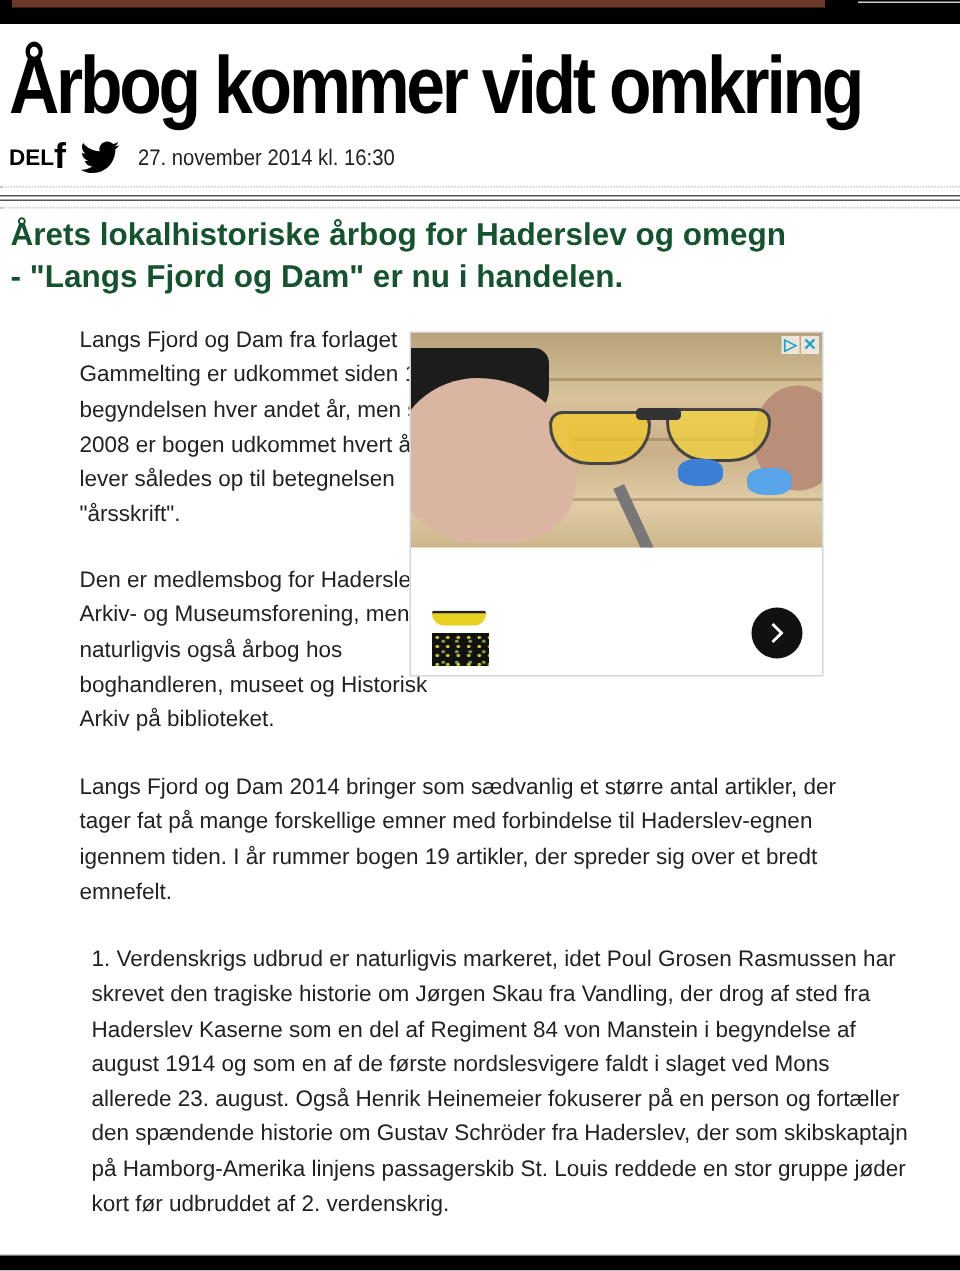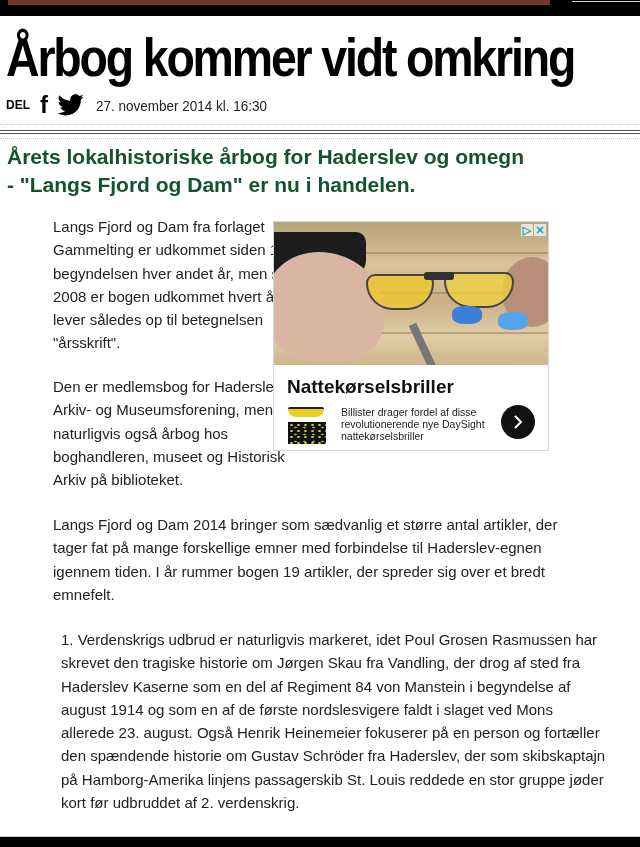--- a/index.html
+++ b/index.html
@@ -12,21 +12,21 @@
 
   .headline {
     position: absolute; left: 6px; top: 26px;
     font-family: "Liberation Sans", sans-serif; font-weight: bold;
     font-size: 54px; letter-spacing: -2.5px; line-height: 62px;
     transform: scaleX(0.86); transform-origin: left top;
     color: #000; white-space: nowrap;
   }
 
   .share-row { position: absolute; left: 6px; top: 92px; height: 26px; display: flex; align-items: center; }
-  .del-label { font-weight: bold; font-size: 12px; color: #000; margin-right: 10px; }
+  .del-label { font-weight: bold; font-size: 15px; color: #000; }
   .fb-icon { font-weight: bold; font-size: 24px; color: #000; margin-right: 10px; font-family: "Liberation Sans", sans-serif; line-height: 24px; }
   .tw-icon { width: 26px; height: 22px; margin-right: 12px; }
   .dateline { font-size: 15px; color: #222; transform: scaleX(0.9); transform-origin: left center; }
 
   .sep { position: absolute; left: 0; width: 640px; }
   .sep.a { top: 124px; height: 1px; border-top: 1px dotted #c8c8c8; }
   .sep.b { top: 130px; height: 1px; background: #555; }
   .sep.c { top: 133px; height: 1px; background: #555; }
   .sep.d { top: 138px; height: 1px; border-top: 1px dotted #c8c8c8; }
 
@@ -112,26 +112,24 @@
     <div class="lens-l"></div>
     <div class="lens-r"></div>
     <div class="bridge"></div>
     <div class="blue1"></div>
     <div class="blue2"></div>
     <div class="ad-choices">
       <span>▷</span>
       <span>✕</span>
     </div>
   </div>
-  <div class="ad-title">Nattekørselsbriller</div>
   <div class="ad-thumb">
     <div class="glasses"></div>
     <div class="night"></div>
   </div>
-  <div class="ad-desc">Billister drager fordel af disse revolutionerende nye DaySight nattekørselsbriller</div>
   <div class="ad-cta">
     <svg viewBox="0 0 14 14">
       <path d="M4 1 L10 7 L4 13" stroke="#fff" stroke-width="2" fill="none"></path>
     </svg>
   </div>
 </div>
 
 <p class="para p3">Langs Fjord og Dam 2014 bringer som sædvanlig et større antal artikler, der tager fat på mange forskellige emner med forbindelse til Haderslev-egnen igennem tiden. I år rummer bogen 19 artikler, der spreder sig over et bredt emnefelt.</p>
 <p class="para p4">1. Verdenskrigs udbrud er naturligvis markeret, idet Poul Grosen Rasmussen har skrevet den tragiske historie om Jørgen Skau fra Vandling, der drog af sted fra Haderslev Kaserne som en del af Regiment 84 von Manstein i begyndelse af august 1914 og som en af de første nordslesvigere faldt i slaget ved Mons allerede 23. august. Også Henrik Heinemeier fokuserer på en person og fortæller den spændende historie om Gustav Schröder fra Haderslev, der som skibskaptajn på Hamborg-Amerika linjens passagerskib St. Louis reddede en stor gruppe jøder kort før udbruddet af 2. verdenskrig.</p>
 

